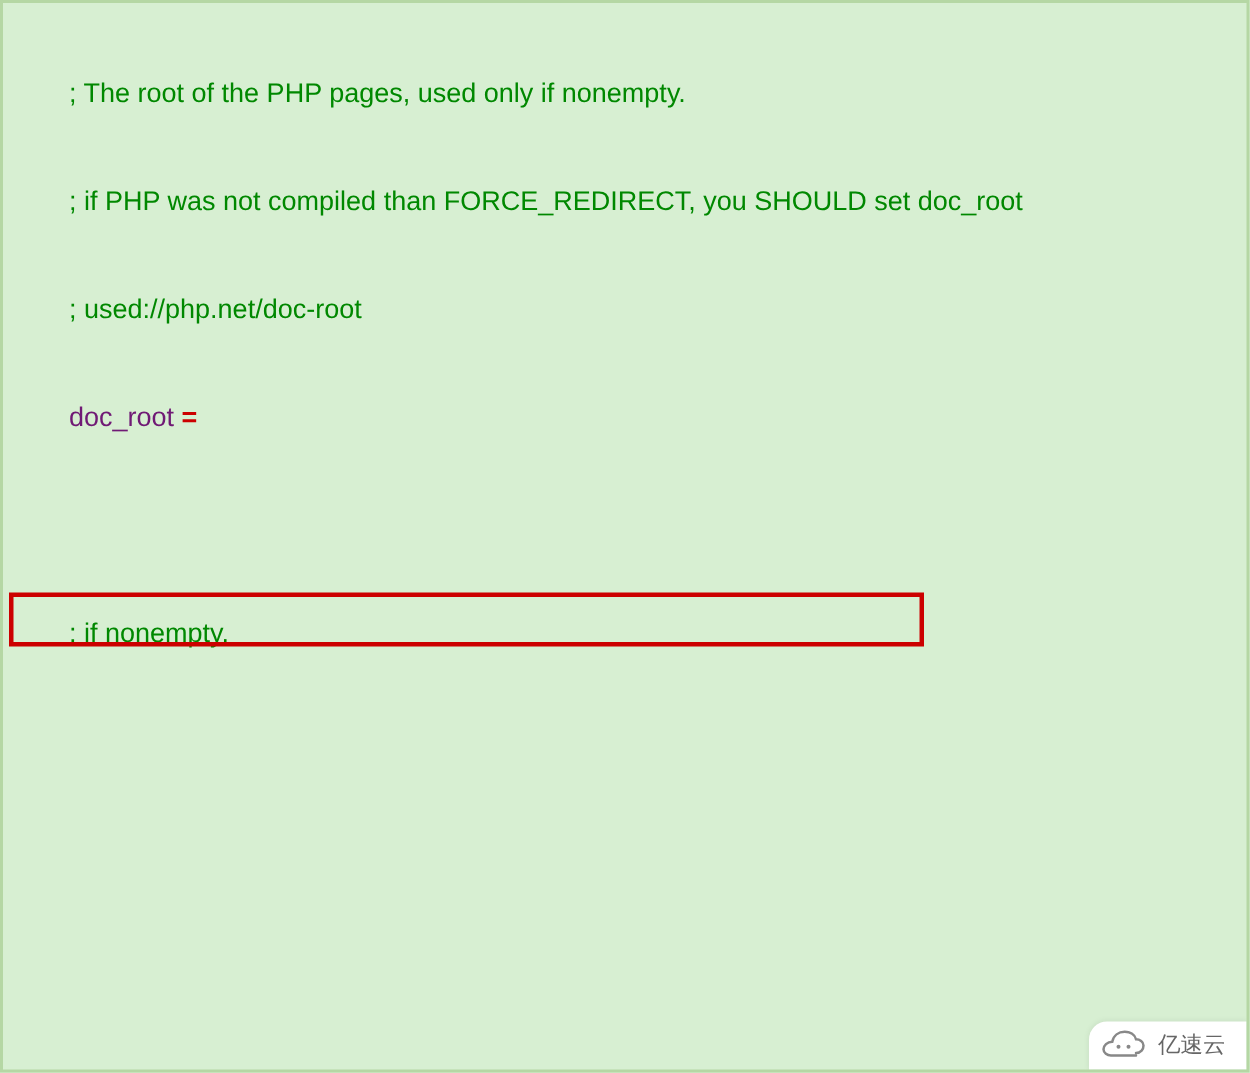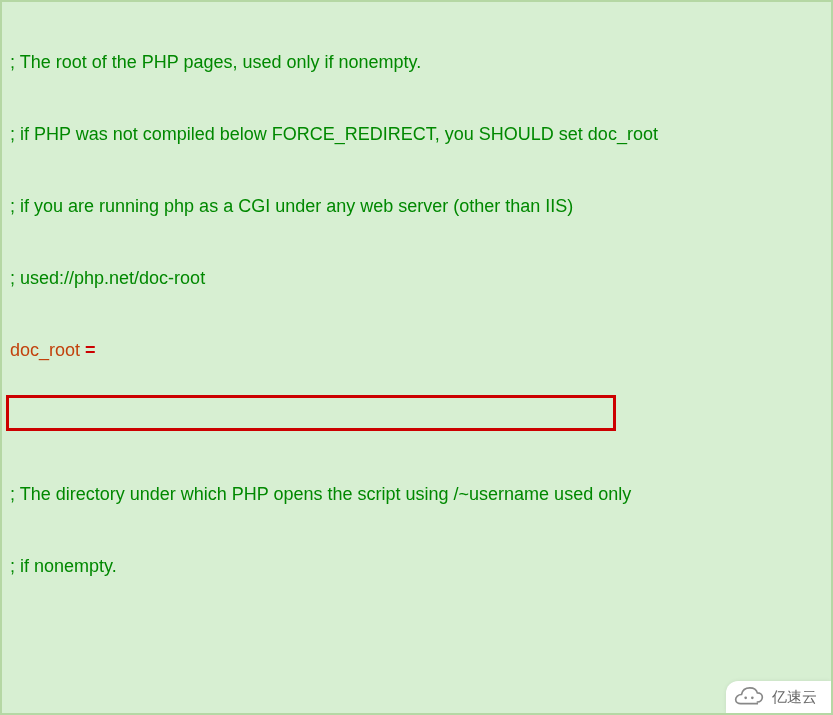--- a/index.html
+++ b/index.html
@@ -20,30 +20,31 @@
     }
     .code-area {
       padding: 0 8px;
       white-space: pre;
       font-family: Arial, sans-serif;
     }
     .comment {
       color: #008800;
     }
     .key {
-      color: #c2410c;
+      color: #701a75;
       text-align: center;
     }
     .equals {
       color: #cc0000;
       font-weight: bold;
     }
     .line {
       display: block;
       min-height: 24px;
+      margin-left: 36px;
     }
     .highlight-box {
       position: absolute;
       border: 3px solid #cc0000;
       pointer-events: none;
     }
     .watermark {
       position: absolute;
       right: 0;
       bottom: 0;
@@ -68,26 +69,24 @@
       font-size: 15px;
       color: #666;
       font-family: "Microsoft YaHei", sans-serif;
     }
   </style>
 </head>
 <body>
 
 <div class="code-area">
   <span class="line comment">; The root of the PHP pages, used only if nonempty.</span>
-  <span class="line comment">; if PHP was not compiled below FORCE_REDIRECT, you SHOULD set doc_root</span>
-  <span class="line comment">; if you are running php as a CGI under any web server (other than IIS)</span>
+  <span class="line comment">; if PHP was not compiled than FORCE_REDIRECT, you SHOULD set doc_root</span>
   <span class="line comment">; used://php.net/doc-root</span>
   <span class="line"><span class="key">doc_root</span><span class="equals"> =</span></span>
   <span class="line"> </span>
-  <span class="line comment">; The directory under which PHP opens the script using /~username used only</span>
   <span class="line comment">; if nonempty.</span>
   
   
   
   
   
   
   
   
   

